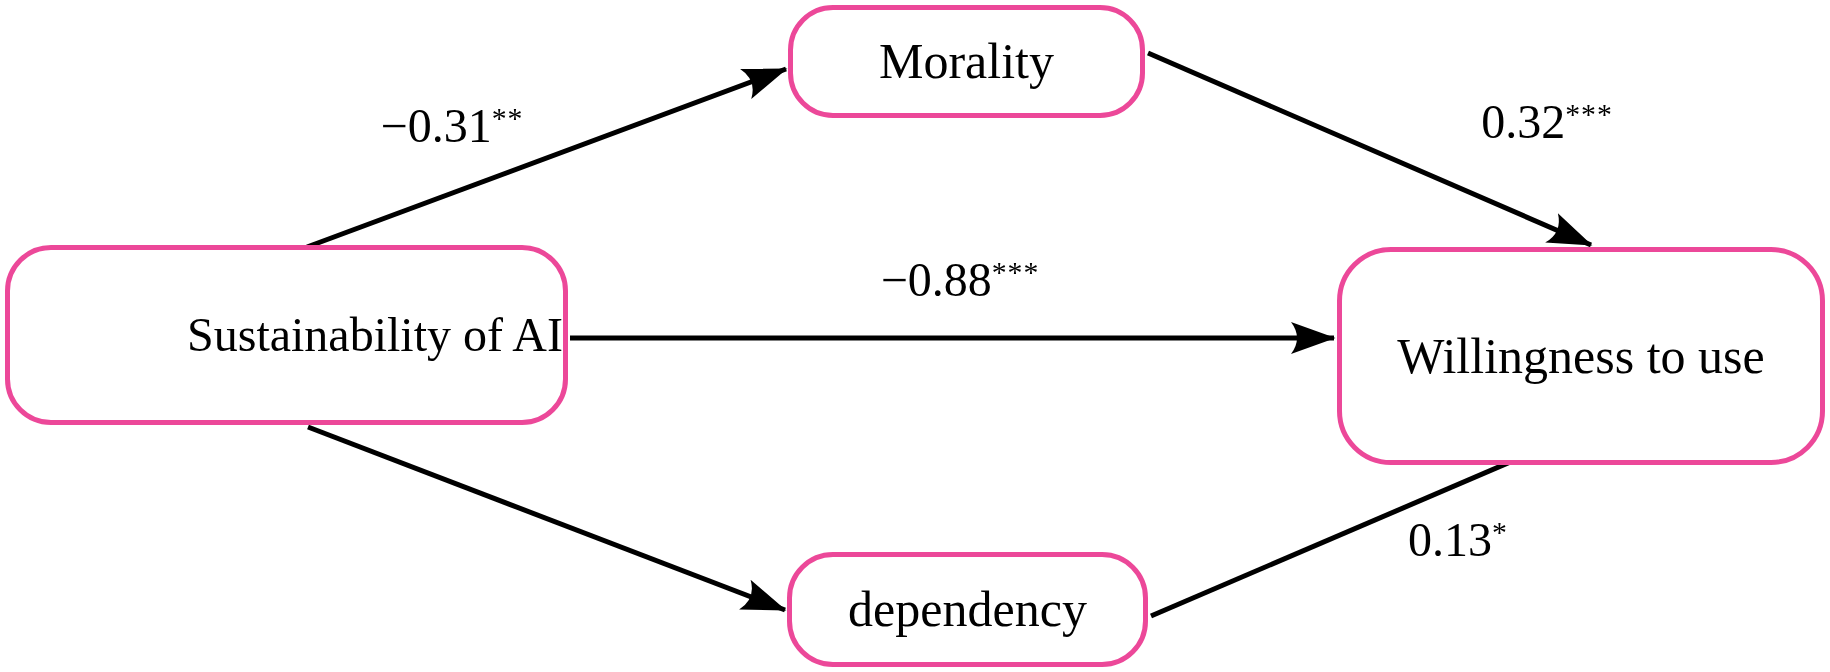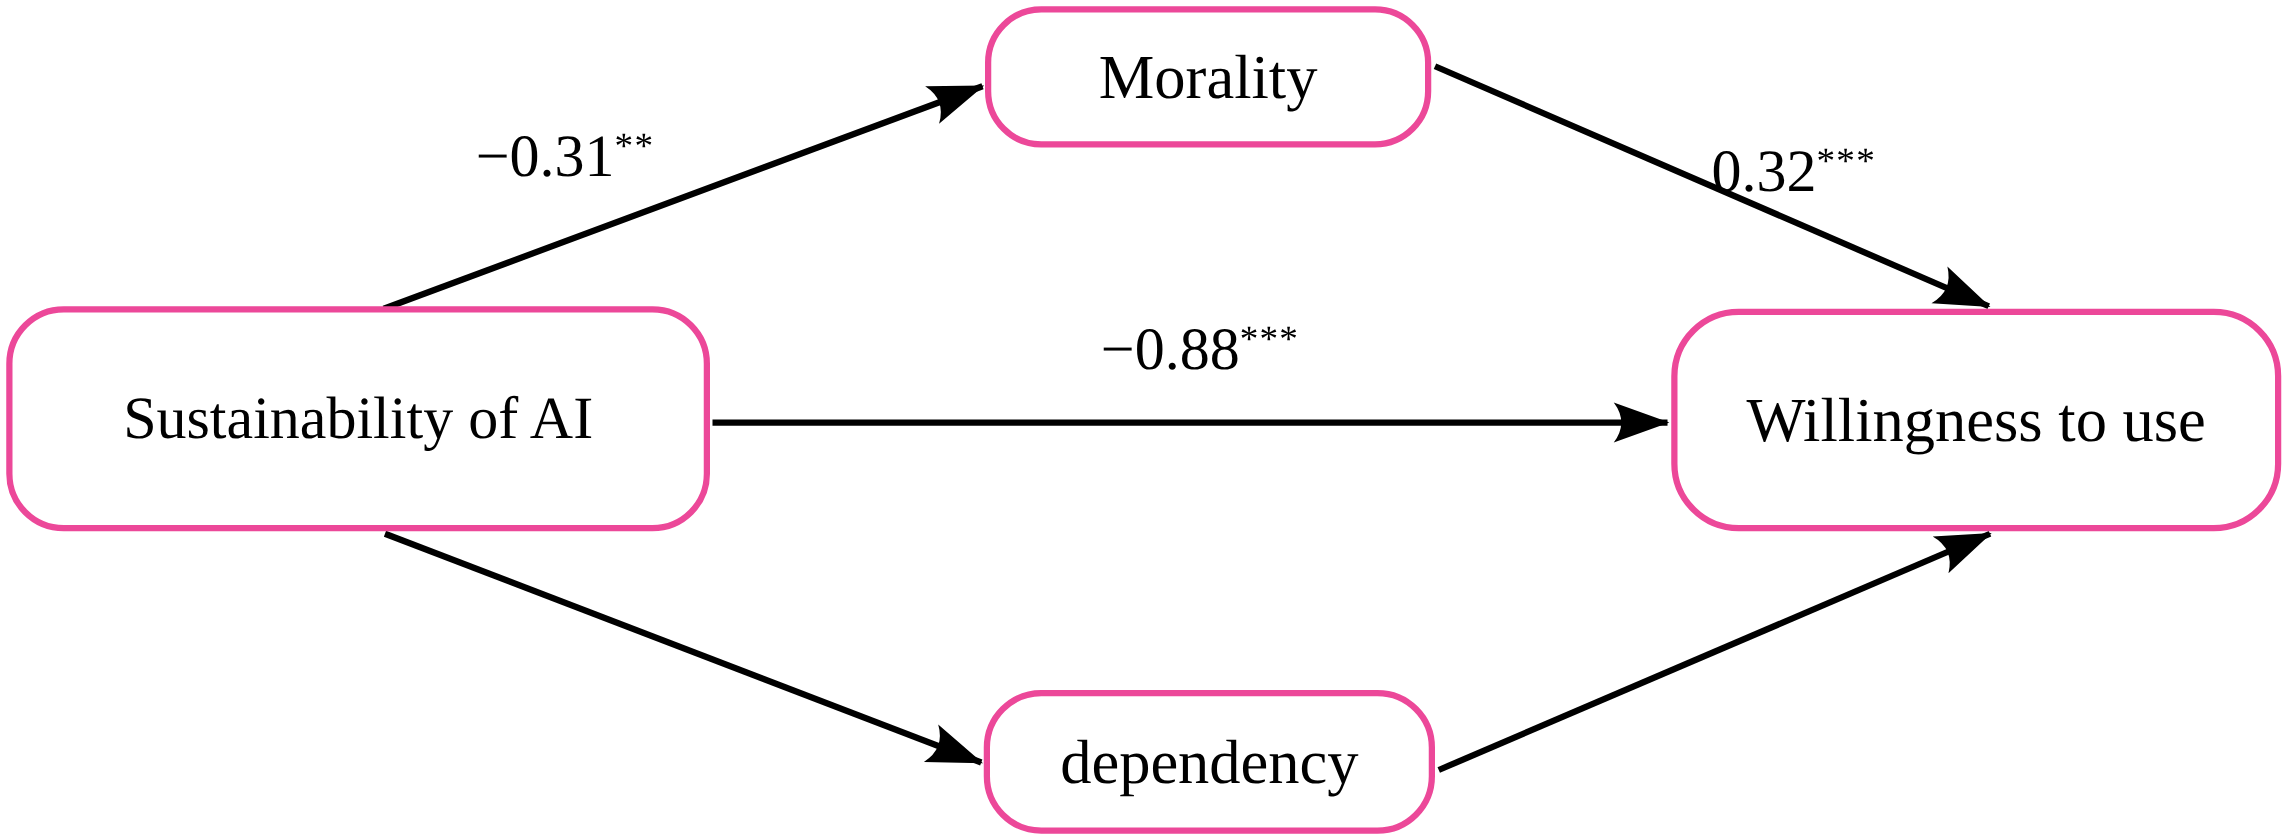--- a/index.html
+++ b/index.html
@@ -35,34 +35,35 @@
     text-align: center;
     line-height: 1.22;
   }
   .node-sustainability {
     left: 5px;
     top: 245px;
     width: 563px;
     height: 180px;
     border-radius: 46px;
     font-size: 48px;
+    align-items: flex-end;
   }
   .node-morality {
     left: 788px;
     top: 5px;
     width: 357px;
     height: 113px;
     border-radius: 45px;
     font-size: 50px;
   }
   .node-willingness {
     left: 1337px;
     top: 247px;
     width: 488px;
-    height: 178px;
+    height: 218px;
     border-radius: 54px;
     font-size: 50px;
     align-items: center;
   }
   .node-dependency {
     left: 787px;
     top: 552px;
     width: 361px;
     height: 115px;
     border-radius: 46px;
@@ -74,21 +75,21 @@
     line-height: 1;
     white-space: nowrap;
     transform: translateX(-50%);
   }
   .edge-label .stars {
     font-size: 0.62em;
     vertical-align: 0.48em;
     letter-spacing: 1px;
   }
   .lbl-a1 { left: 452px;  top: 102px; }
-  .lbl-b1 { left: 1435px; top: 98px; margin-top: 16px;  }
+  .lbl-b1 { left: 1547px; top: 98px;  }
   .lbl-c  { left: 960px;  top: 256px; }
   .lbl-a2 { left: 447px;  top: 512px; }
   .lbl-b2 { left: 1458px; top: 516px; }
 </style>
 </head>
 <body>
 
 <div id="stage">
 
   <svg id="arrow-layer" viewBox="0 0 1830 672" xmlns="http://www.w3.org/2000/svg">
@@ -126,14 +127,17 @@
 
   <div class="edge-label lbl-b1">
     <span>0.32</span><sup class="stars">***</sup>
   </div>
 
   <div class="edge-label lbl-c">
     <span>−0.88</span><sup class="stars">***</sup>
   </div>
 
 
+  <div class="edge-label lbl-b2">
+    <span>0.13</span><sup class="stars">*</sup>
+  </div>
 
 </div>
 
 </body></html>

